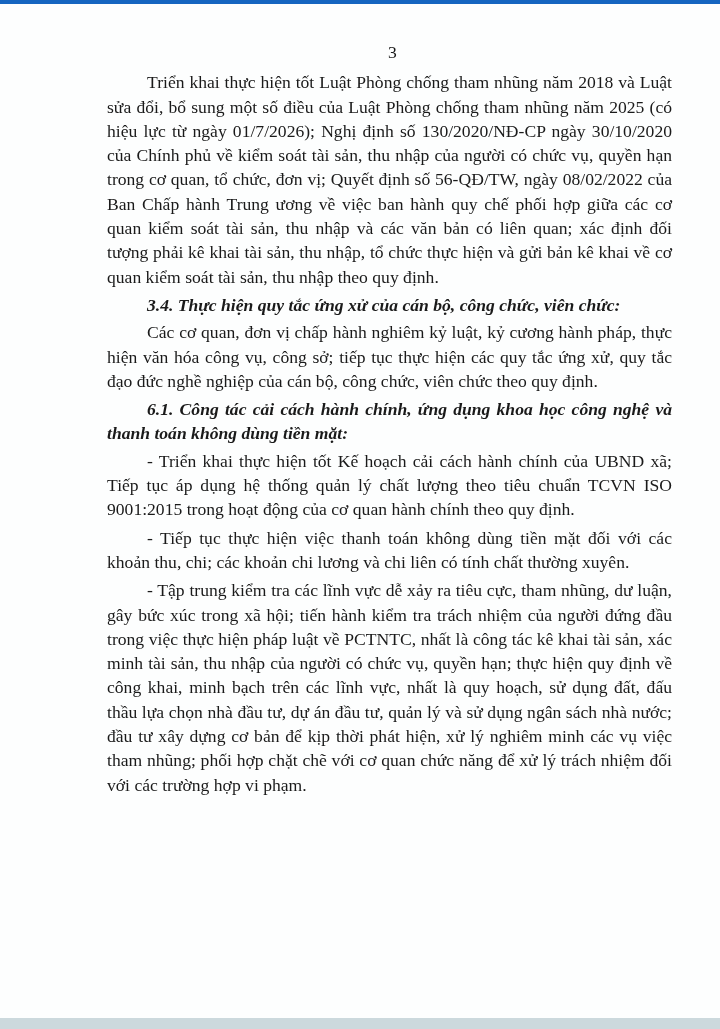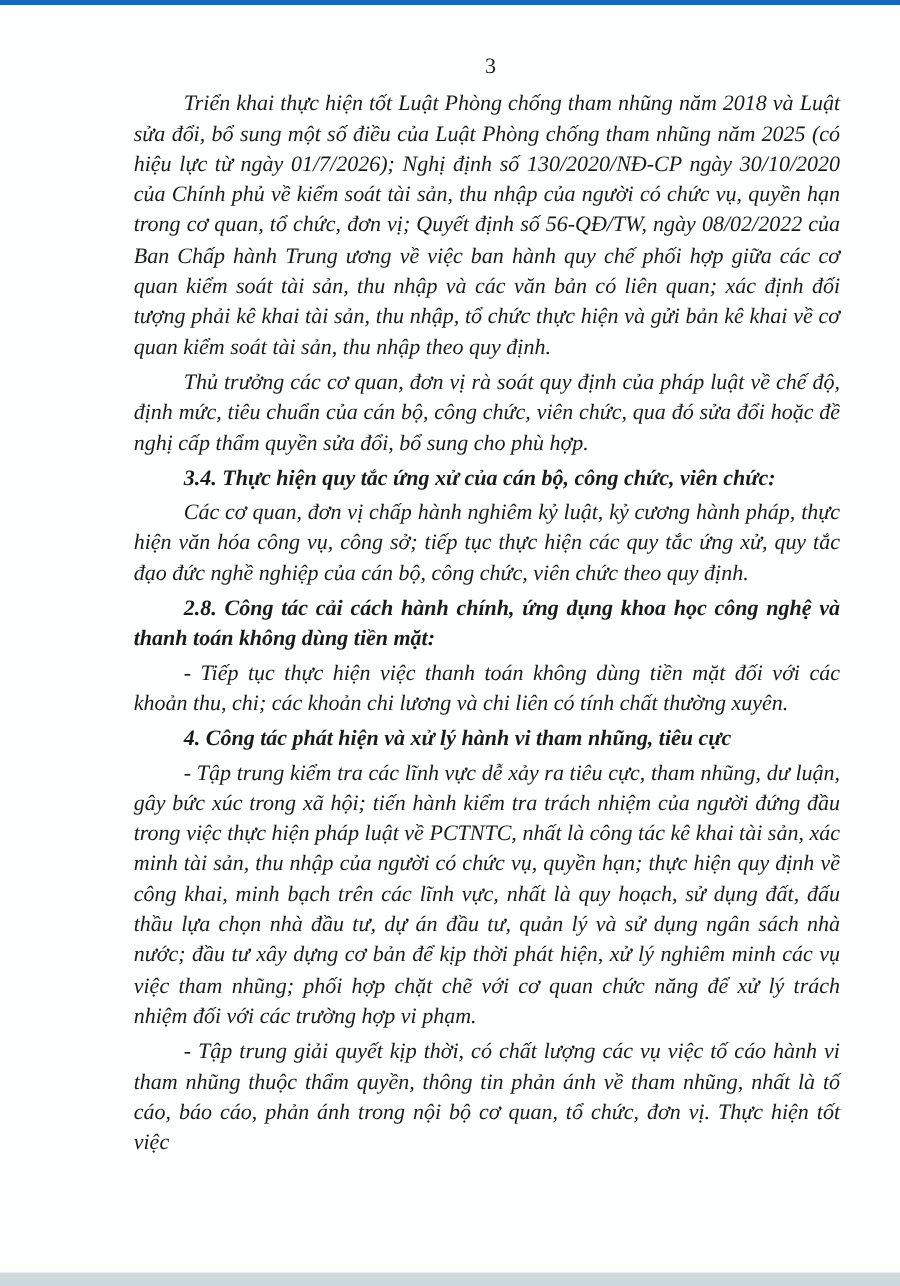--- a/index.html
+++ b/index.html
@@ -18,38 +18,36 @@
       background: #ccd9dd;
     }
     .page {
       position: absolute; left: 107px; top: 40px; width: 565px;
       font-size: 17.6px; line-height: 24.3px;
     }
     .page-number {
       text-align: center; margin: 0 0 6px 0; font-size: 17.6px;
       padding-left: 6px;
     }
-    p { margin: 0; text-align: justify; font-style: italic; }
+    p { margin: 0; text-align: justify; }
     .indent { text-indent: 40px; }
     .heading { font-weight: bold; font-style: italic; text-indent: 40px; margin-top: 3px; margin-bottom: 3px; }
     .heading-plain { font-weight: bold; text-indent: 40px; margin-top: 3px; margin-bottom: 3px; }
     .para { margin-bottom: 4px; }
   </style>
 </head>
 <body>
 
 <div class="top-bar"></div>
 
 <div class="page">
   <div class="page-number">3</div>
 
   <p class="indent para">Triển khai thực hiện tốt Luật Phòng chống tham nhũng năm 2018 và Luật sửa đổi, bổ sung một số điều của Luật Phòng chống tham nhũng năm 2025 (có hiệu lực từ ngày 01/7/2026); Nghị định số 130/2020/NĐ-CP ngày 30/10/2020 của Chính phủ về kiểm soát tài sản, thu nhập của người có chức vụ, quyền hạn trong cơ quan, tổ chức, đơn vị; Quyết định số 56-QĐ/TW, ngày 08/02/2022 của Ban Chấp hành Trung ương về việc ban hành quy chế phối hợp giữa các cơ quan kiểm soát tài sản, thu nhập và các văn bản có liên quan; xác định đối tượng phải kê khai tài sản, thu nhập, tổ chức thực hiện và gửi bản kê khai về cơ quan kiểm soát tài sản, thu nhập theo quy định.</p>
-  <p class="indent para">Thủ trưởng các cơ quan, đơn vị rà soát quy định của pháp luật về chế độ, định mức, tiêu chuẩn của cán bộ, công chức, viên chức, qua đó sửa đổi hoặc đề nghị cấp thẩm quyền sửa đổi, bổ sung cho phù hợp.</p>
   <p class="heading">3.4. Thực hiện quy tắc ứng xử của cán bộ, công chức, viên chức:</p>
   <p class="indent para">Các cơ quan, đơn vị chấp hành nghiêm kỷ luật, kỷ cương hành pháp, thực hiện văn hóa công vụ, công sở; tiếp tục thực hiện các quy tắc ứng xử, quy tắc đạo đức nghề nghiệp của cán bộ, công chức, viên chức theo quy định.</p>
-  <p class="heading">2.8. Công tác cải cách hành chính, ứng dụng khoa học công nghệ và thanh toán không dùng tiền mặt:</p>
+  <p class="heading">6.1. Công tác cải cách hành chính, ứng dụng khoa học công nghệ và thanh toán không dùng tiền mặt:</p>
+  <p class="indent para">- Triển khai thực hiện tốt Kế hoạch cải cách hành chính của UBND xã; Tiếp tục áp dụng hệ thống quản lý chất lượng theo tiêu chuẩn TCVN ISO 9001:2015 trong hoạt động của cơ quan hành chính theo quy định.</p>
   <p class="indent para">- Tiếp tục thực hiện việc thanh toán không dùng tiền mặt đối với các khoản thu, chi; các khoản chi lương và chi liên có tính chất thường xuyên.</p>
-  <p class="heading-plain">4. Công tác phát hiện và xử lý hành vi tham nhũng, tiêu cực</p>
   <p class="indent para">- Tập trung kiểm tra các lĩnh vực dễ xảy ra tiêu cực, tham nhũng, dư luận, gây bức xúc trong xã hội; tiến hành kiểm tra trách nhiệm của người đứng đầu trong việc thực hiện pháp luật về PCTNTC, nhất là công tác kê khai tài sản, xác minh tài sản, thu nhập của người có chức vụ, quyền hạn; thực hiện quy định về công khai, minh bạch trên các lĩnh vực, nhất là quy hoạch, sử dụng đất, đấu thầu lựa chọn nhà đầu tư, dự án đầu tư, quản lý và sử dụng ngân sách nhà nước; đầu tư xây dựng cơ bản để kịp thời phát hiện, xử lý nghiêm minh các vụ việc tham nhũng; phối hợp chặt chẽ với cơ quan chức năng để xử lý trách nhiệm đối với các trường hợp vi phạm.</p>
-  <p class="indent para">- Tập trung giải quyết kịp thời, có chất lượng các vụ việc tố cáo hành vi tham nhũng thuộc thẩm quyền, thông tin phản ánh về tham nhũng, nhất là tố cáo, báo cáo, phản ánh trong nội bộ cơ quan, tổ chức, đơn vị. Thực hiện tốt việc</p>
 </div>
 
 <div class="bottom-bar"></div>
 
 </body></html>

